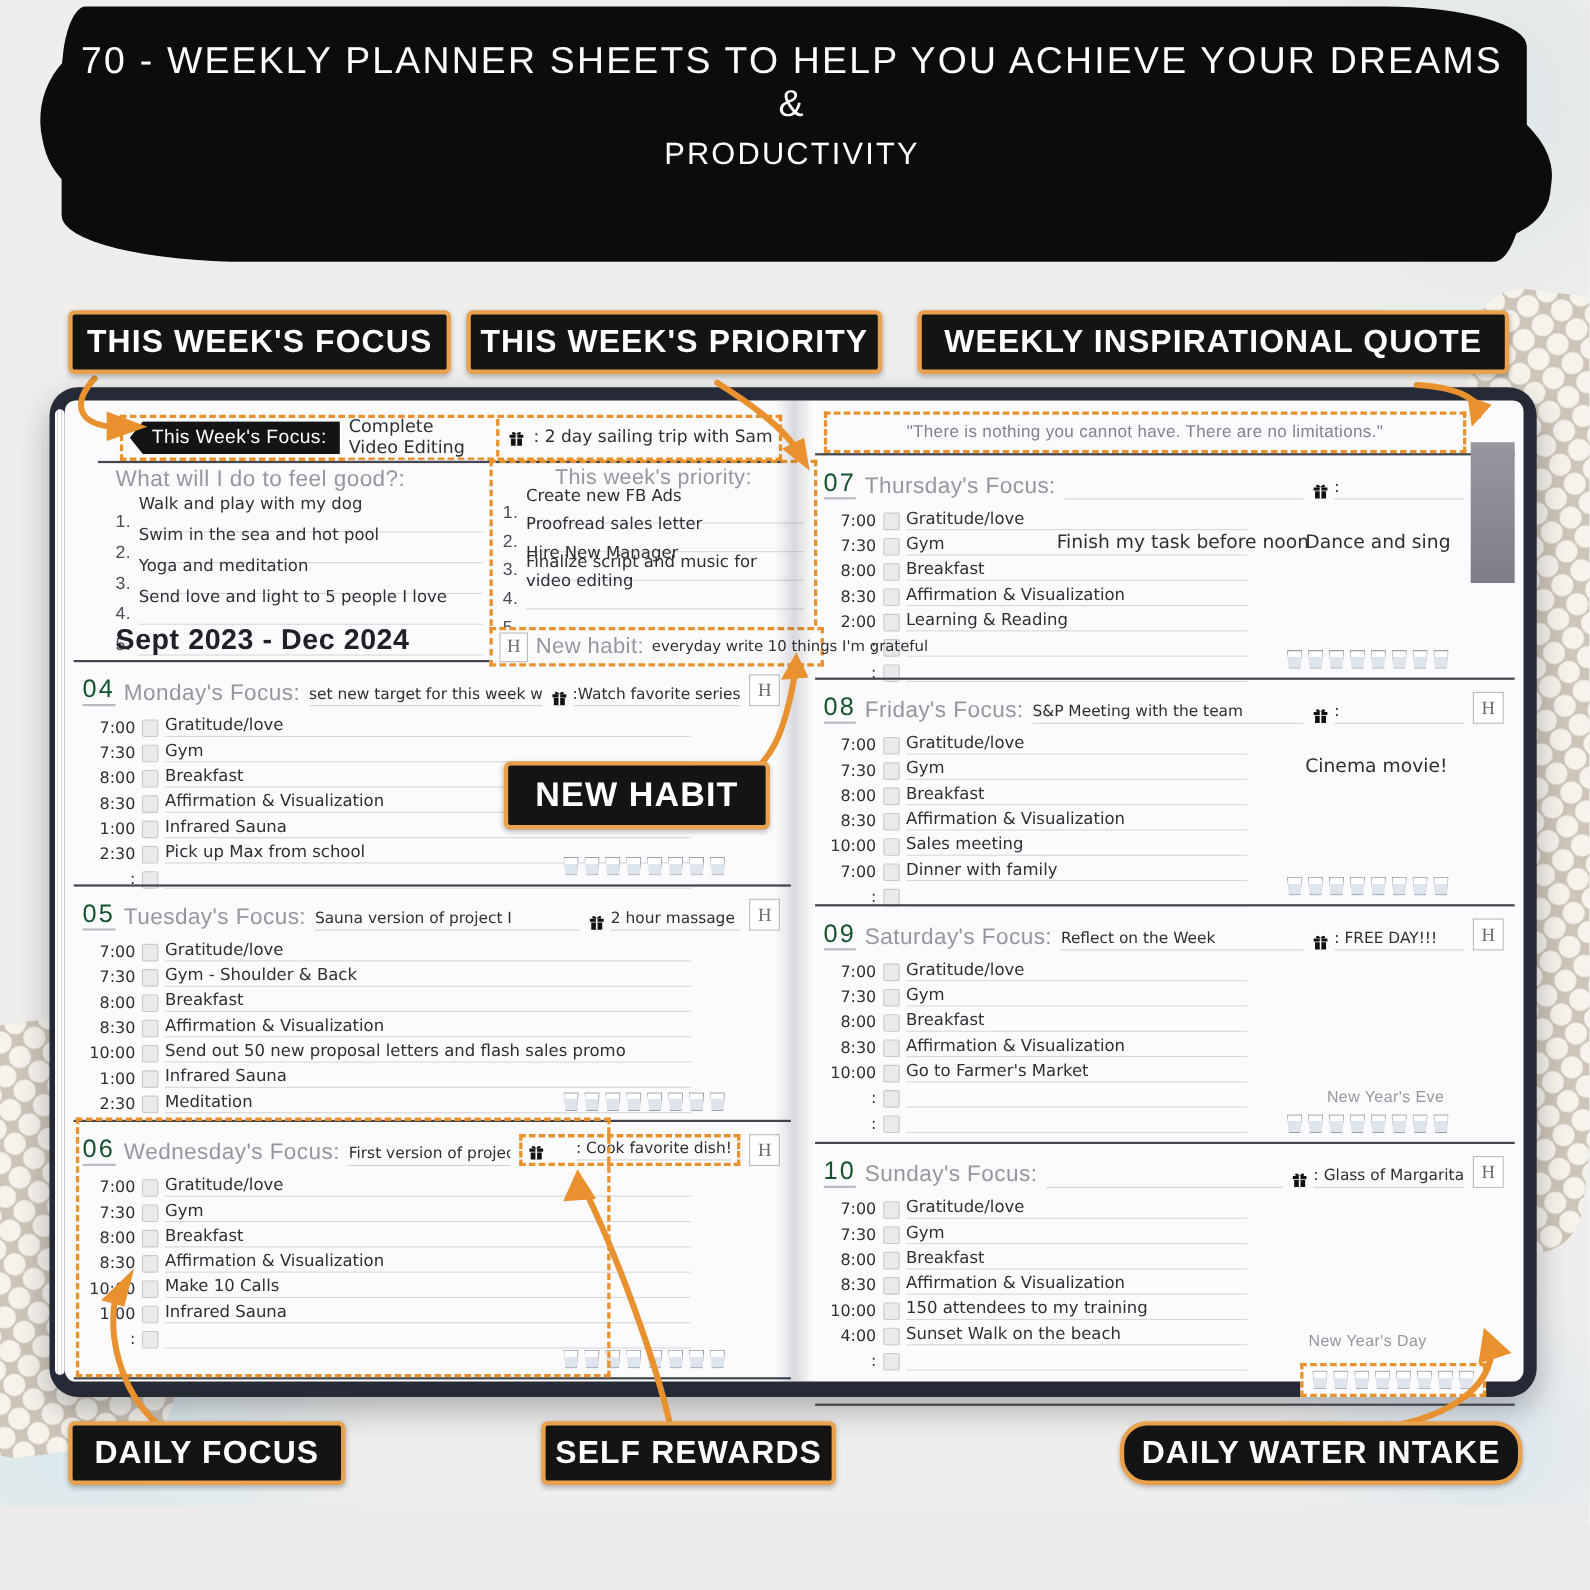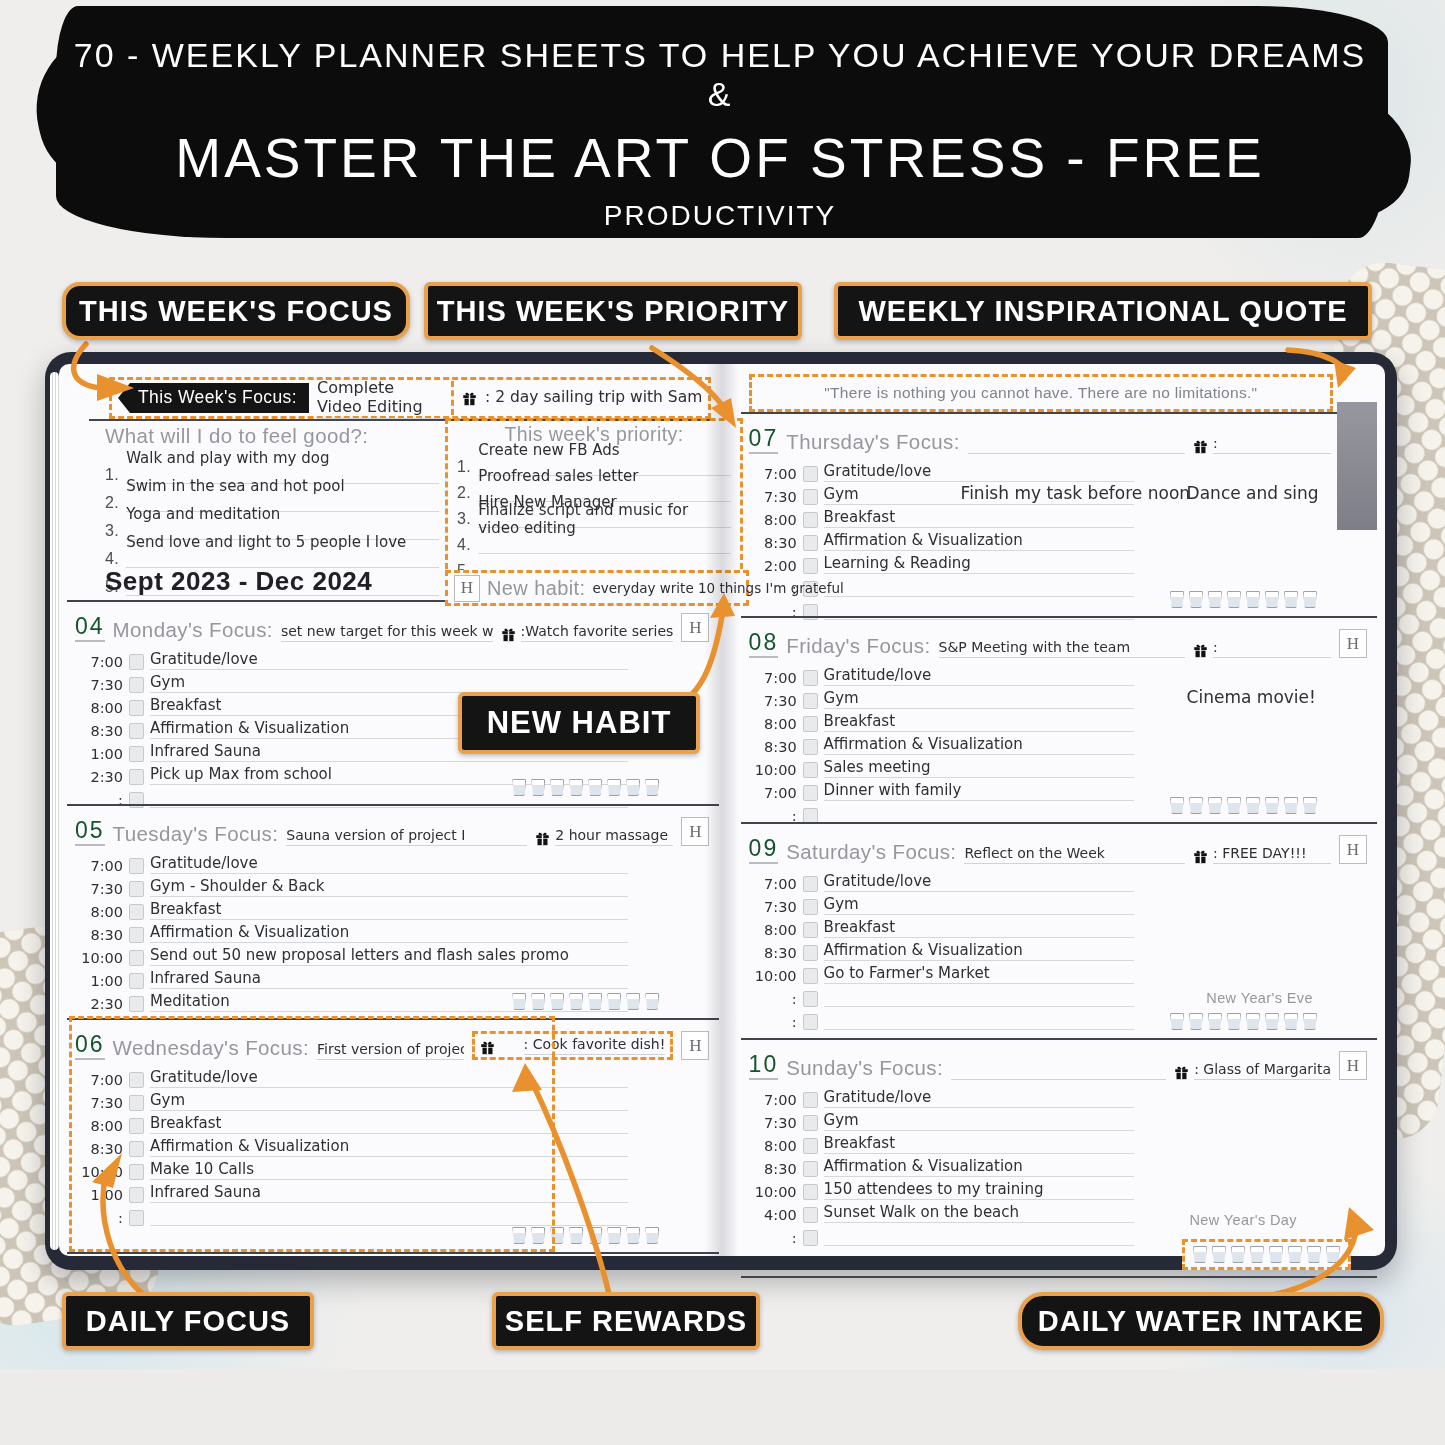--- a/index.html
+++ b/index.html
@@ -24,21 +24,21 @@
   .brush::after{content:'';position:absolute;right:-24px;top:64px;width:260px;height:150px;background:#0c0c0c;border-radius:46% 56% 42% 60%;transform:rotate(7deg);}
   .banner-text{position:absolute;left:70px;top:36px;width:1300px;text-align:center;color:#fff;z-index:3;}
   .banner-l1{font-size:34px;letter-spacing:2px;font-weight:500;}
   .banner-l2{font-size:55px;letter-spacing:3px;font-weight:500;margin-top:12px;}
   .banner-l3{font-size:28px;letter-spacing:2px;font-weight:500;margin-top:10px;}
 
   
   .callout{position:absolute;background:#141414;border:4px solid #e9a14e;border-radius:6px;color:#fff;
     display:flex;align-items:center;justify-content:center;font-size:29px;font-weight:700;letter-spacing:1px;
     padding:0 14px;box-shadow:0 2px 5px rgba(0,0,0,.25);z-index:60;white-space:nowrap;}
-  .co-focus{left:62px;top:282px;width:312px;height:50px;border-radius:18px;}
+  .co-focus{left:62px;top:282px;width:312px;height:50px;}
   .co-priority{left:424px;top:282px;width:342px;height:50px;}
   .co-quote{left:834px;top:282px;width:502px;height:50px;}
   .co-newhabit{left:458px;top:692px;width:206px;height:54px;font-size:31px;}
   .co-dailyfocus{left:62px;top:1292px;width:216px;height:50px;}
   .co-selfrewards{left:492px;top:1292px;width:232px;height:50px;}
   .co-water{left:1018px;top:1292px;width:330px;height:50px;border-radius:25px;}
 
   
   .book{position:absolute;left:45px;top:352px;width:1352px;height:918px;background:#262a37;border-radius:26px;
     box-shadow:0 12px 28px rgba(30,33,44,.3);z-index:10;}
@@ -131,21 +131,20 @@
 
   <div class="tint tint-tr"></div>
   <div class="tint tint-bl"></div>
   <div class="tint tint-br"></div>
   <div class="dots dots-right"></div>
   <div class="dots dots-left"></div>
 
   <div class="brush"></div>
   <div class="banner-text">
     <div class="banner-l1">70 - WEEKLY PLANNER  SHEETS TO HELP YOU ACHIEVE YOUR DREAMS &amp;</div>
-    <div class="banner-l2">MASTER THE ART OF STRESS - FREE</div>
     <div class="banner-l3">PRODUCTIVITY</div>
   </div>
 
   <div class="callout co-focus">THIS WEEK'S FOCUS</div>
   <div class="callout co-quote">WEEKLY INSPIRATIONAL QUOTE</div>
   <div class="callout co-priority">THIS WEEK'S PRIORITY</div>
   <div class="callout co-newhabit">NEW HABIT</div>
   <div class="callout co-dailyfocus">DAILY FOCUS</div>
   <div class="callout co-selfrewards">SELF REWARDS</div>
   <div class="callout co-water">DAILY WATER INTAKE</div>

